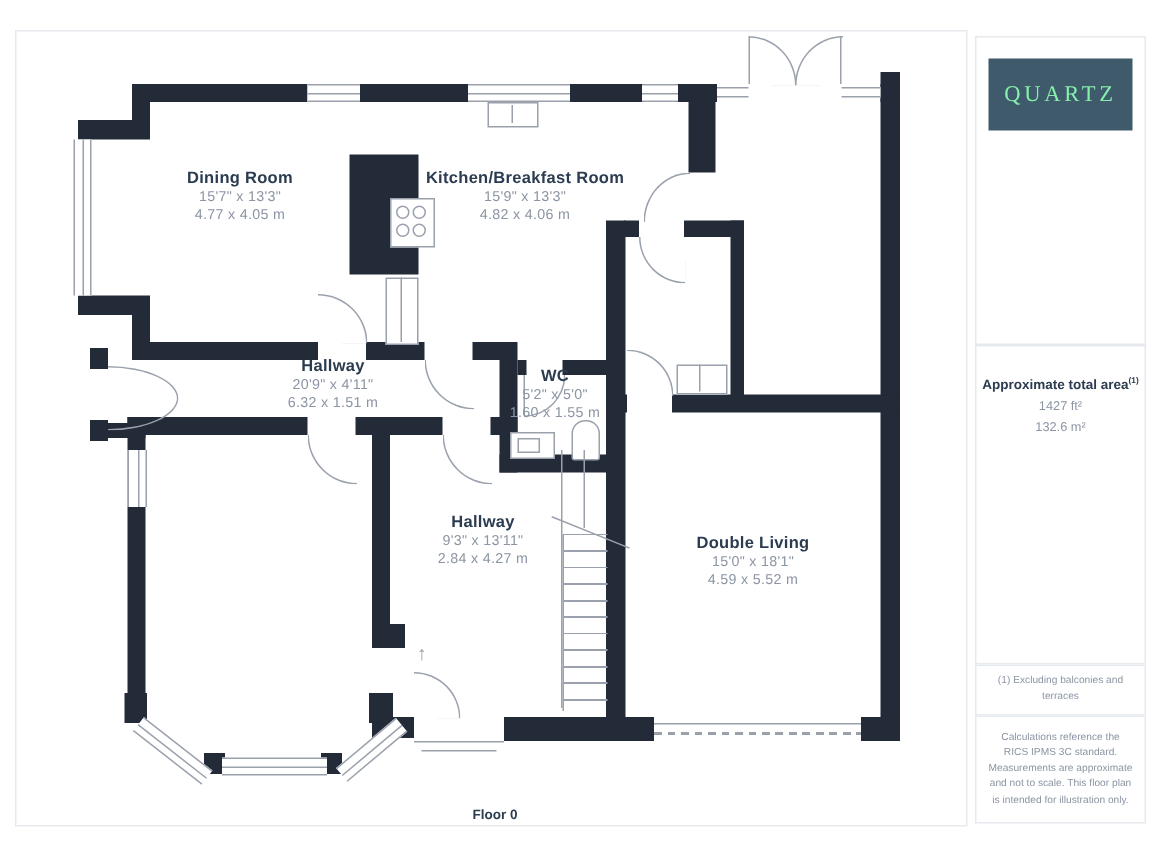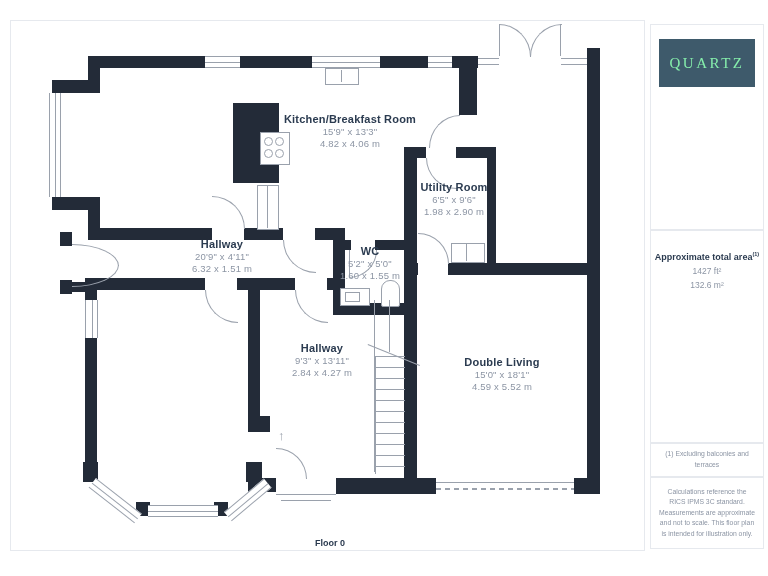--- a/index.html
+++ b/index.html
@@ -138,29 +138,29 @@
   <div class="line" style="left:389px;top:300px;width:1px;height:52px"></div>
   <div class="treads" style="left:375px;top:356px;width:29px;height:118px"></div>
   <div class="line" style="left:368px;top:344px;width:56px;height:1px;transform:rotate(22deg);transform-origin:left top"></div>
 
   <div class="line" style="left:436px;top:482px;width:138px;height:1px"></div>
   <div class="dash" style="left:436px;top:488px;width:138px;height:2px"></div>
   <div class="line" style="left:276px;top:494px;width:60px;height:1px"></div>
   <div class="line" style="left:281px;top:500px;width:50px;height:1px"></div>
   <div class="arrow" style="left:278px;top:428px">↑</div>
 
+  <div class="room-label" style="left:160px;top:131px">
+    <div class="room-name">Dining Room</div>
+    <div class="room-dims">15'7" x 13'3"</div>
+    <div class="room-dims">4.77 x 4.05 m</div>
+  </div>
   <div class="room-label" style="left:350px;top:131px">
     <div class="room-name">Kitchen/Breakfast Room</div>
     <div class="room-dims">15'9" x 13'3"</div>
     <div class="room-dims">4.82 x 4.06 m</div>
-  </div>
-  <div class="room-label" style="left:454px;top:199px">
-    <div class="room-name">Utility Room</div>
-    <div class="room-dims">6'5" x 9'6"</div>
-    <div class="room-dims">1.98 x 2.90 m</div>
   </div>
   <div class="room-label" style="left:222px;top:256px">
     <div class="room-name">Hallway</div>
     <div class="room-dims">20'9" x 4'11"</div>
     <div class="room-dims">6.32 x 1.51 m</div>
   </div>
   <div class="room-label" style="left:370px;top:263px">
     <div class="room-name">WC</div>
     <div class="room-dims">5'2" x 5'0"</div>
     <div class="room-dims">1.60 x 1.55 m</div>

